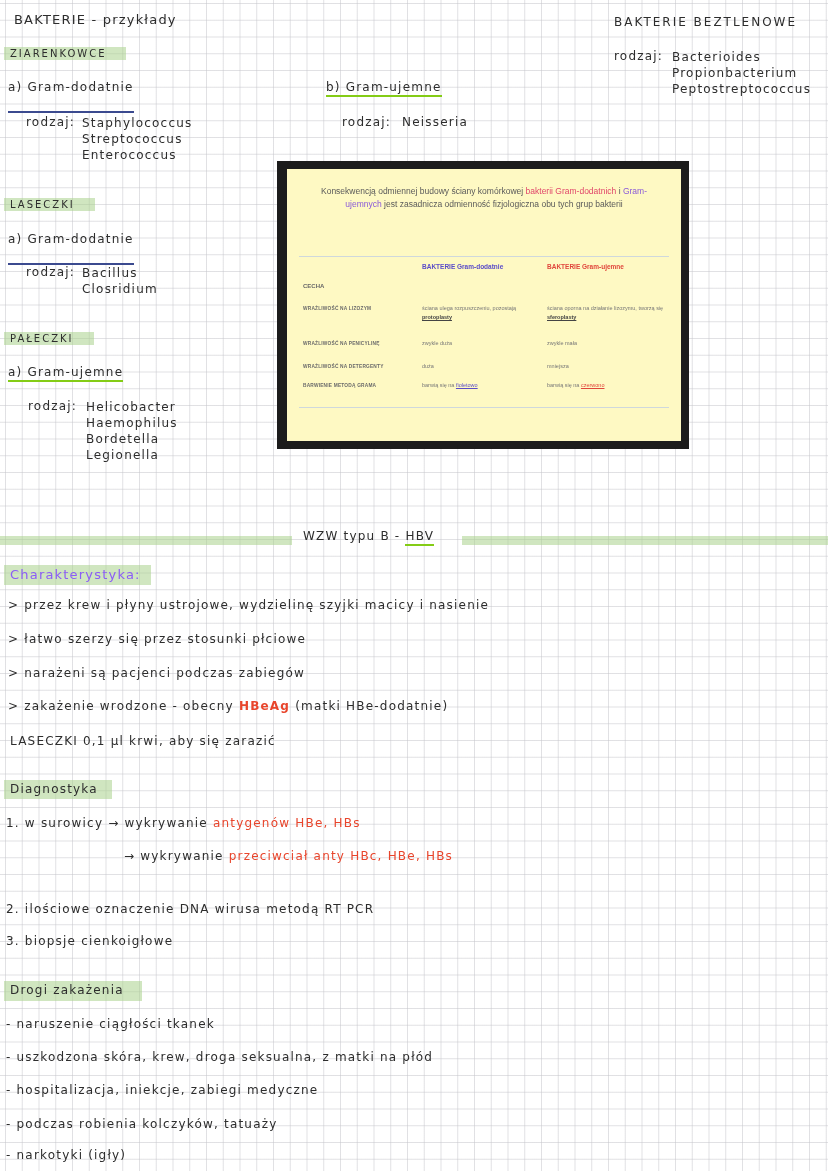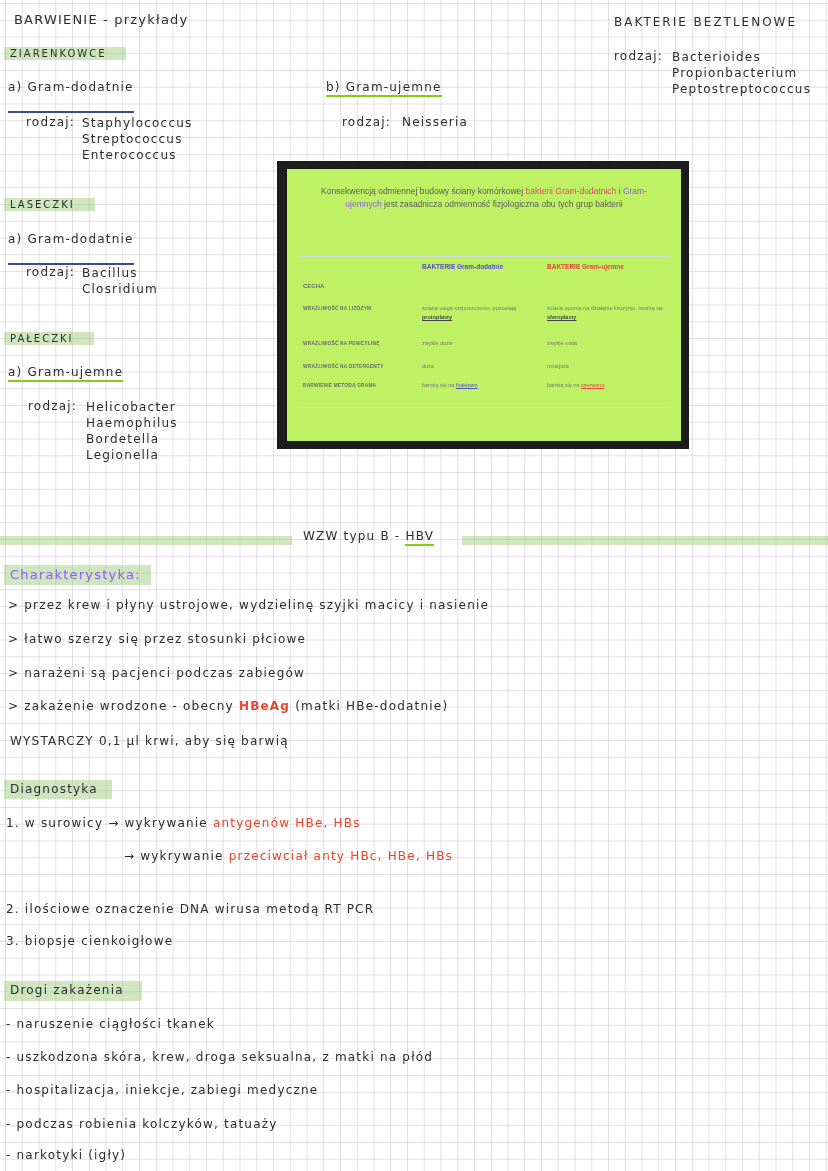--- a/index.html
+++ b/index.html
@@ -24,41 +24,41 @@
   .list { line-height: 16px; }
   .green-line { position: absolute; height: 9px; background: rgba(170, 210, 140, 0.55); }
 
   
   .slide-frame {
     position: absolute; left: 277px; top: 161px; width: 412px; height: 288px;
     background: #1c1c1c; box-sizing: border-box;
   }
   .slide {
     position: absolute; left: 10px; top: 8px; right: 8px; bottom: 8px;
-    background: #bef264; font-family: "Liberation Sans", sans-serif; color: #555;
+    background: #fef9c3; font-family: "Liberation Sans", sans-serif; color: #555;
   }
   .slide-title { position: absolute; left: 30px; right: 30px; top: 16px; text-align: center; font-size: 8.5px; line-height: 13px; color: #5a5a5a; }
   .slide-title .s-red { color: #e0466a; }
   .slide-title .s-purple { color: #8a5ad8; }
   .slide-rule { position: absolute; left: 12px; right: 12px; height: 1px; background: #cfd8dc; }
   .tbl-head { position: absolute; top: 94px; font-size: 6.5px; font-weight: bold; }
   .tbl-cecha { position: absolute; left: 16px; top: 114px; font-size: 6px; font-weight: bold; color: #666; }
   .tbl-row { position: absolute; left: 16px; right: 10px; font-size: 5.5px; line-height: 9px; }
   .tbl-row .c0 { position: absolute; left: 0; width: 115px; font-weight: bold; color: #6a6a6a; font-size: 4.8px; letter-spacing: 0.2px; }
   .tbl-row .c1 { position: absolute; left: 119px; width: 120px; color: #777; }
   .tbl-row .c2 { position: absolute; left: 244px; width: 125px; color: #777; }
   .tbl-row b { color: #444; text-decoration: underline; }
   .lnk-purple { color: #5a4cc8; text-decoration: underline; }
   .lnk-red { color: #e0463c; text-decoration: underline; }
   .slide-handle { position: absolute; left: 170px; bottom: -8px; width: 110px; height: 4px; background: #1c1c1c; border-radius: 2px; }
 </style>
 </head>
 <body>
 
-<div class="abs hand" style="left:14px;top:12px;font-size:13px;">BARWIENIE - przykłady</div>
+<div class="abs hand" style="left:14px;top:12px;font-size:13px;">BAKTERIE - przykłady</div>
 
 <div class="abs hand caps hl" style="left:4px;top:47px;font-size:10px;">ZIARENKOWCE</div>
 
 <div class="abs hand ul-blue" style="left:8px;top:80px;">a) Gram-dodatnie</div>
 
 <div class="abs hand" style="left:26px;top:115px;">rodzaj:</div>
 <div class="abs hand list" style="left:82px;top:115px;">
   <div>Staphylococcus</div>
   <div>Streptococcus</div>
   <div>Enterococcus</div>
@@ -135,21 +135,21 @@
   <span>WZW typu B - </span><span class="ul-red">HBV</span>
 </div>
 
 <div class="abs hand hl" style="left:4px;top:565px;font-size:13px;color:#8b5cf6;padding:2px 10px 3px 6px;">Charakterystyka:</div>
 <div class="abs hand" style="left:8px;top:598px;">&gt; przez krew i płyny ustrojowe, wydzielinę szyjki macicy i nasienie</div>
 <div class="abs hand" style="left:8px;top:632px;">&gt; łatwo szerzy się przez stosunki płciowe</div>
 <div class="abs hand" style="left:8px;top:666px;">&gt; narażeni są pacjenci podczas zabiegów</div>
 <div class="abs hand" style="left:8px;top:699px;">
   <span>&gt; zakażenie wrodzone - obecny </span><span class="red" style="font-weight:bold;">HBeAg</span><span> (matki HBe-dodatnie)</span>
 </div>
-<div class="abs hand" style="left:10px;top:734px;">WYSTARCZY 0,1 μl krwi, aby się barwią</div>
+<div class="abs hand" style="left:10px;top:734px;">LASECZKI 0,1 μl krwi, aby się zarazić</div>
 
 <div class="abs hand hl" style="left:4px;top:780px;font-size:12px;padding:2px 14px 3px 6px;">Diagnostyka</div>
 <div class="abs hand" style="left:6px;top:816px;">
   <span>1. w surowicy → wykrywanie </span><span class="red">antygenów HBe, HBs</span>
 </div>
 <div class="abs hand" style="left:124px;top:849px;">
   <span>→ wykrywanie </span><span class="red">przeciwciał anty HBc, HBe, HBs</span>
 </div>
 <div class="abs hand" style="left:6px;top:902px;">2. ilościowe oznaczenie DNA wirusa metodą RT PCR</div>
 <div class="abs hand" style="left:6px;top:934px;">3. biopsje cienkoigłowe</div>

